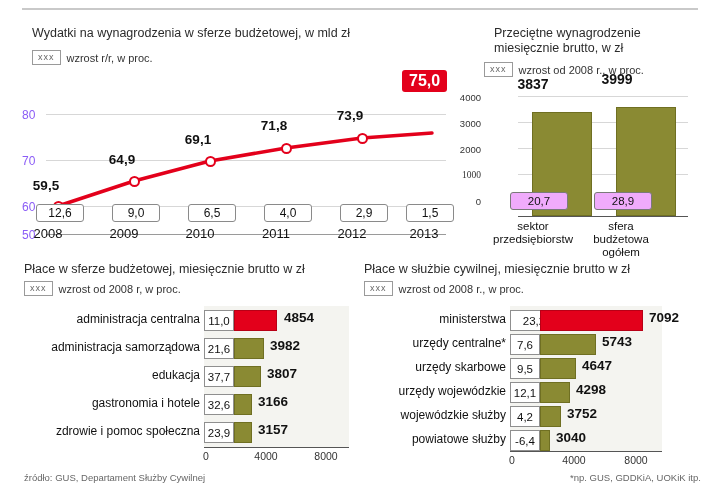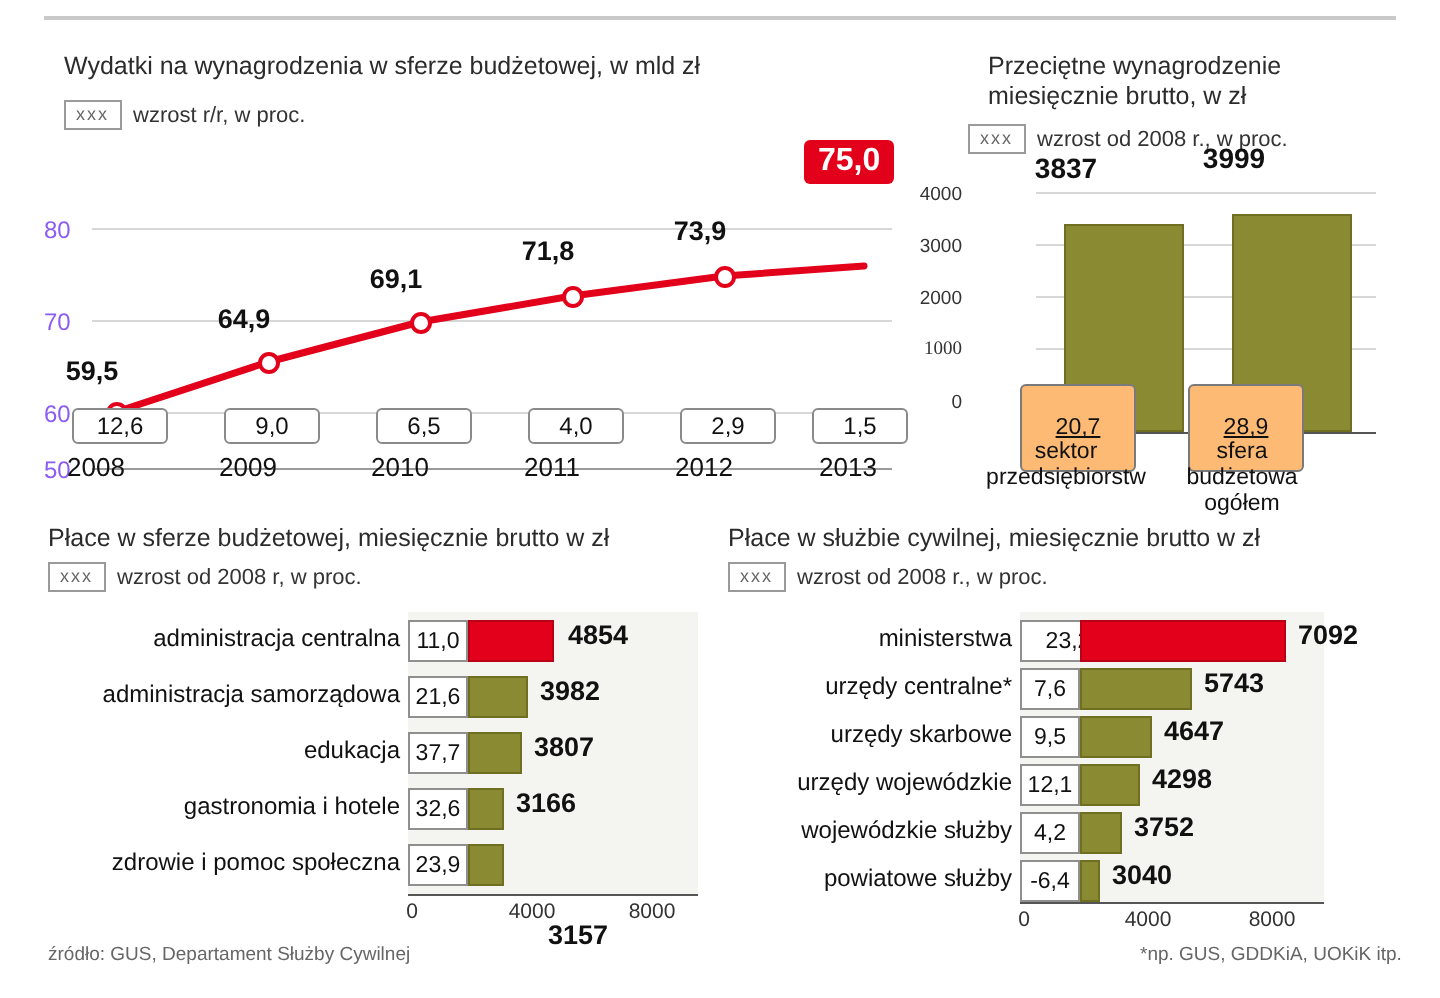--- a/index.html
+++ b/index.html
@@ -43,22 +43,22 @@
   }
 
   
   #c2{position:absolute;left:484px;top:26px;width:220px;height:230px;}
   #c2 .plot{position:absolute;left:34px;top:70px;width:170px;height:120px;border-bottom:1px solid #555;}
   #c2 .g{position:absolute;left:0;width:170px;height:1px;background:#d7d7d7;}
   #c2 .yl{position:absolute;font-size:9.5px;color:#333;text-align:right;width:30px;left:-33px;}
   .bar2{position:absolute;background:#8a8a33;border:1px solid #6f6f22;bottom:0;}
   .bar2top{position:absolute;font-size:14px;font-weight:bold;color:#111;text-align:center;}
   .bar2in{
-    position:absolute;border:1px solid #7a7a7a;background:#fdba74;border-radius:3px;
-    font-size:11.5px;color:#111;padding:15px 5px;text-align:center;text-decoration:underline;
+    position:absolute;border:1px solid #7a7a7a;background:#f0abfc;border-radius:3px;
+    font-size:11.5px;color:#111;padding:2px 5px;text-align:center;
   }
   .x2{position:absolute;font-size:11.5px;color:#111;text-align:center;line-height:13px;}
 
   
   .hpanel{position:absolute;}
   .hrow{position:relative;height:27px;}
   .hlabel{position:absolute;right:0;top:4px;font-size:12px;color:#111;text-align:right;white-space:nowrap;}
   .hbarwrap{position:absolute;top:2px;height:21px;}
   .hchg{
     position:absolute;left:0;top:0;height:21px;border:1px solid #8f8f8f;background:#fff;
@@ -218,21 +218,21 @@
           <div class="hbar" style="left:30px;width:18px;background:#8a8a33;"></div>
           <div class="hval" style="left:54px;top:0;">3166</div>
         </div>
       </div>
 
       <div class="hrow" style="position:absolute;left:0;top:114px;width:330px;">
         <div class="hlabel" style="width:176px;left:0;">zdrowie i pomoc społeczna</div>
         <div class="hbarwrap" style="left:180px;">
           <div class="hchg" style="width:30px;">23,9</div>
           <div class="hbar" style="left:30px;width:18px;background:#8a8a33;"></div>
-          <div class="hval" style="left:70px;top:0;margin-top:38px;">3157</div>
+          <div class="hval" style="left:54px;top:0;">3157</div>
         </div>
       </div>
 
       <div class="axisline" style="left:180px;top:141px;width:145px;"></div>
       <div class="tick" style="left:162px;top:144px;">0</div>
       <div class="tick" style="left:222px;top:144px;">4000</div>
       <div class="tick" style="left:282px;top:144px;">8000</div>
     </div>
   </div>
 

